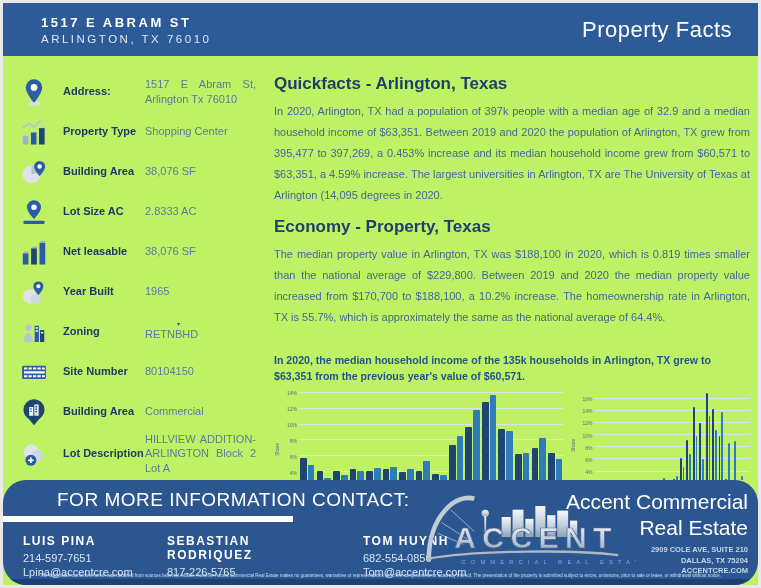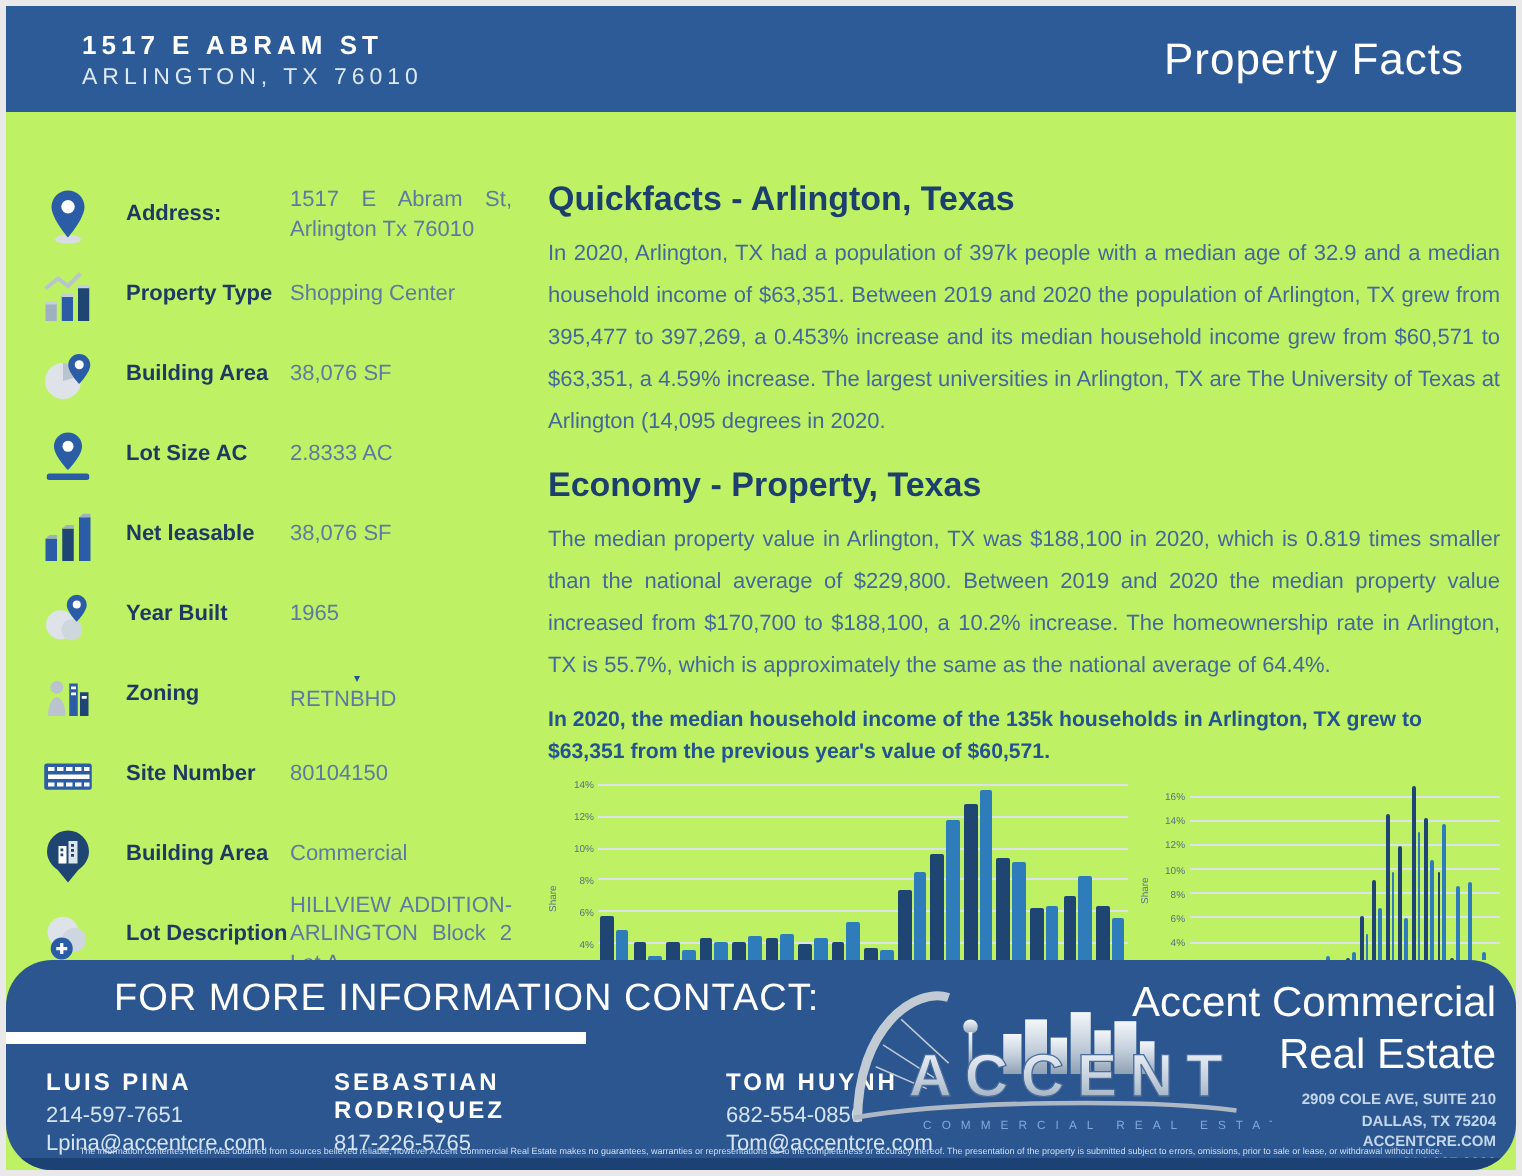--- a/index.html
+++ b/index.html
@@ -7,36 +7,36 @@
   body { background:#e9e9e9; font-family:"Liberation Sans", sans-serif; position:relative; overflow:hidden; }
   .page { position:absolute; inset:3px; background:#bef264; display:flex; flex-direction:column; }
 
   
   .header { height:53px; background:#2d5b97; color:#fff; display:flex; justify-content:space-between; align-items:center; padding:0 26px 0 38px; flex:0 0 auto; }
   .hdr-addr1 { font-size:13px; font-weight:bold; letter-spacing:2.5px; }
   .hdr-addr2 { font-size:11.5px; letter-spacing:2.5px; color:#dce8f5; margin-top:3px; }
   .hdr-title { font-size:22px; font-weight:400; letter-spacing:0.5px; }
 
   
-  .content { flex:1 1 auto; display:flex; overflow:hidden; padding-top:28px; }
+  .content { flex:1 1 auto; display:flex; overflow:hidden; padding-top:12px; }
 
   
   .sidebar { width:265px; flex:0 0 auto; padding:8px 6px 0 16px; display:flex; flex-direction:column; }
   .s-row { display:flex; align-items:center; margin-bottom:9px; min-height:31px; }
   .s-icon { width:34px; height:30px; flex:0 0 34px; margin-right:10px; }
   .s-icon svg { width:30px; height:30px; }
   .s-label { width:82px; flex:0 0 82px; font-size:11px; font-weight:bold; color:#1e3a63; line-height:1.25; }
   .s-value { flex:1; font-size:11px; color:#5e79a2; line-height:1.3; text-align:justify; padding-right:6px; position:relative; }
   .zoning-mark { display:block; font-size:6px; color:#24548f; margin-left:32px; height:6px; }
 
   
   .main { flex:1; padding:0 8px 0 6px; overflow:hidden; }
   .h2 { font-size:17px; font-weight:bold; color:#1d3f6e; margin:6px 0 7px 0; }
   .para { font-size:11px; color:#44679c; line-height:1.9; text-align:justify; }
-  .note { font-size:10.6px; font-weight:bold; color:#24548f; line-height:1.55; margin-top:8px; }
+  .note { font-size:10.6px; font-weight:bold; color:#24548f; line-height:1.55; margin-top:24px; }
 
   
   .charts { display:flex; margin-top:8px; gap:6px; }
   .chart { position:relative; }
   .chart-income { width:292px; }
   .chart-propval { width:182px; }
   .chart-body { display:flex; }
   .ylab { writing-mode:vertical-rl; transform:rotate(180deg); font-size:5px; color:#5a6f8a; text-align:center; width:8px; }
   .yaxis { position:relative; width:17px; flex:0 0 17px; }
   .chart-income .yaxis-h, .chart-income .plot { height:112px; }

